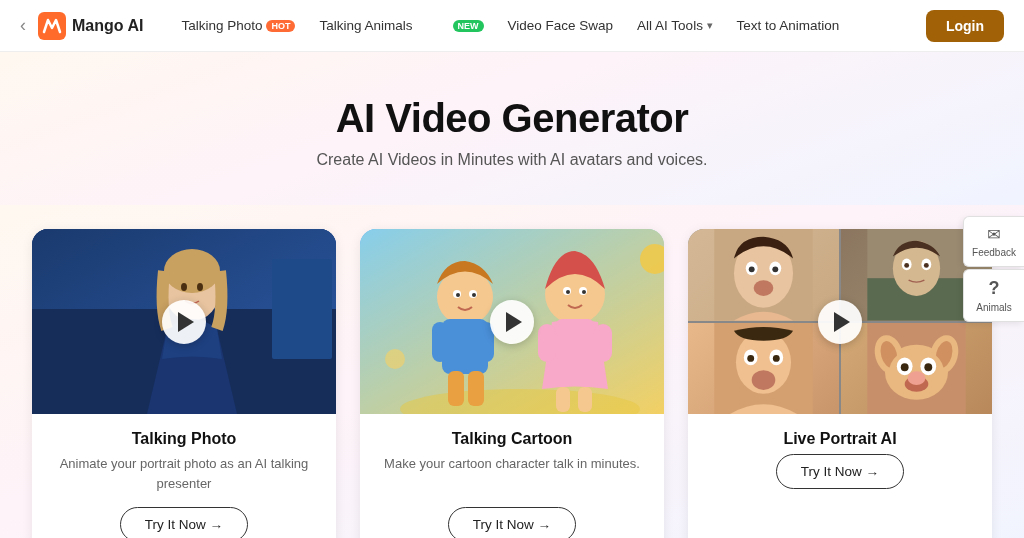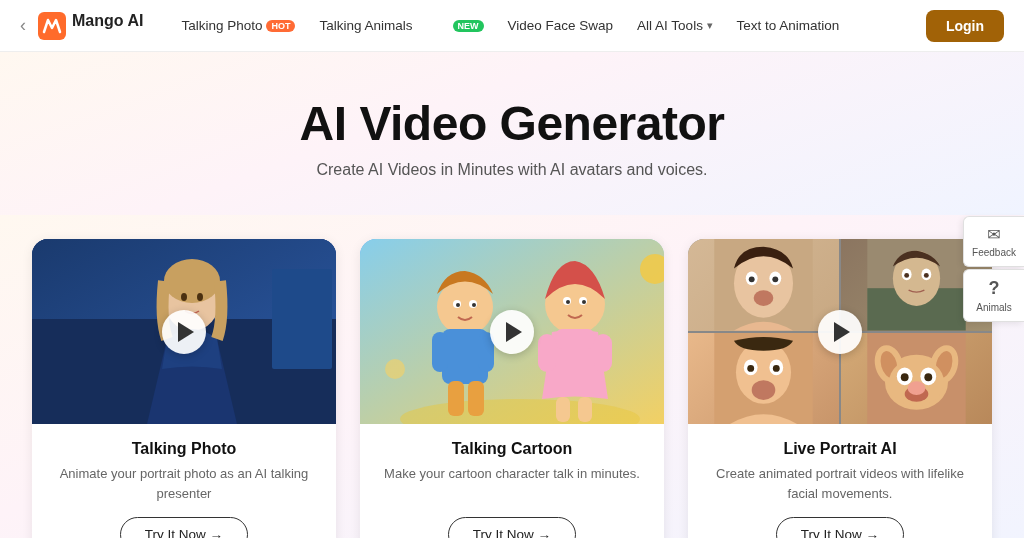--- a/index.html
+++ b/index.html
@@ -17,21 +17,21 @@
       z-index: 10;
     }
     .nav-back {
       color: #888;
       font-size: 18px;
       cursor: pointer;
       margin-right: 12px;
     }
     .nav-logo {
       display: flex;
-      align-items: flex-start;
+      align-items: center;
       gap: 6px;
       margin-right: 28px;
     }
     .nav-logo-icon {
       width: 28px;
       height: 28px;
     }
     .nav-logo-text {
       font-size: 16px;
       font-weight: 700;
@@ -76,21 +76,21 @@
       cursor: pointer;
     }
 
     
     .hero {
       background: linear-gradient(160deg, #fff8f0 0%, #fef3f8 40%, #f0f4ff 100%);
       text-align: center;
       padding: 44px 20px 36px;
     }
     .hero-title {
-      font-size: 48px;
+      font-size: 40px;
       font-weight: 800;
       color: #111;
       letter-spacing: -0.5px;
       margin-bottom: 10px;
     }
     .hero-subtitle {
       font-size: 16px;
       color: #555;
       margin-bottom: 0;
     }
@@ -436,21 +436,20 @@
             <circle cx="62" cy="45" r="4" fill="#3a2810"></circle>
             <ellipse cx="50" cy="62" rx="12" ry="8" fill="#c06850"></ellipse>
             <ellipse cx="50" cy="56" rx="9" ry="7" fill="#f0a090"></ellipse>
           </svg>
         </div>
       <div class="play-btn" style="position: absolute; top: 50%; left: 50%; transform: translate(-50%, -50%);"></div>
         </div>
 
       <div class="card-body">
         <div class="card-title">Live Portrait AI</div>
-        <div class="card-desc">Create animated portrait videos with lifelike facial movements.</div>
         <button class="card-btn">Try It Now →</button>
       </div>
     </div>
 
   </div>
 </section>
 
 <div class="side-actions">
   <button class="side-action-btn">
     <span class="side-action-icon">✉</span>

